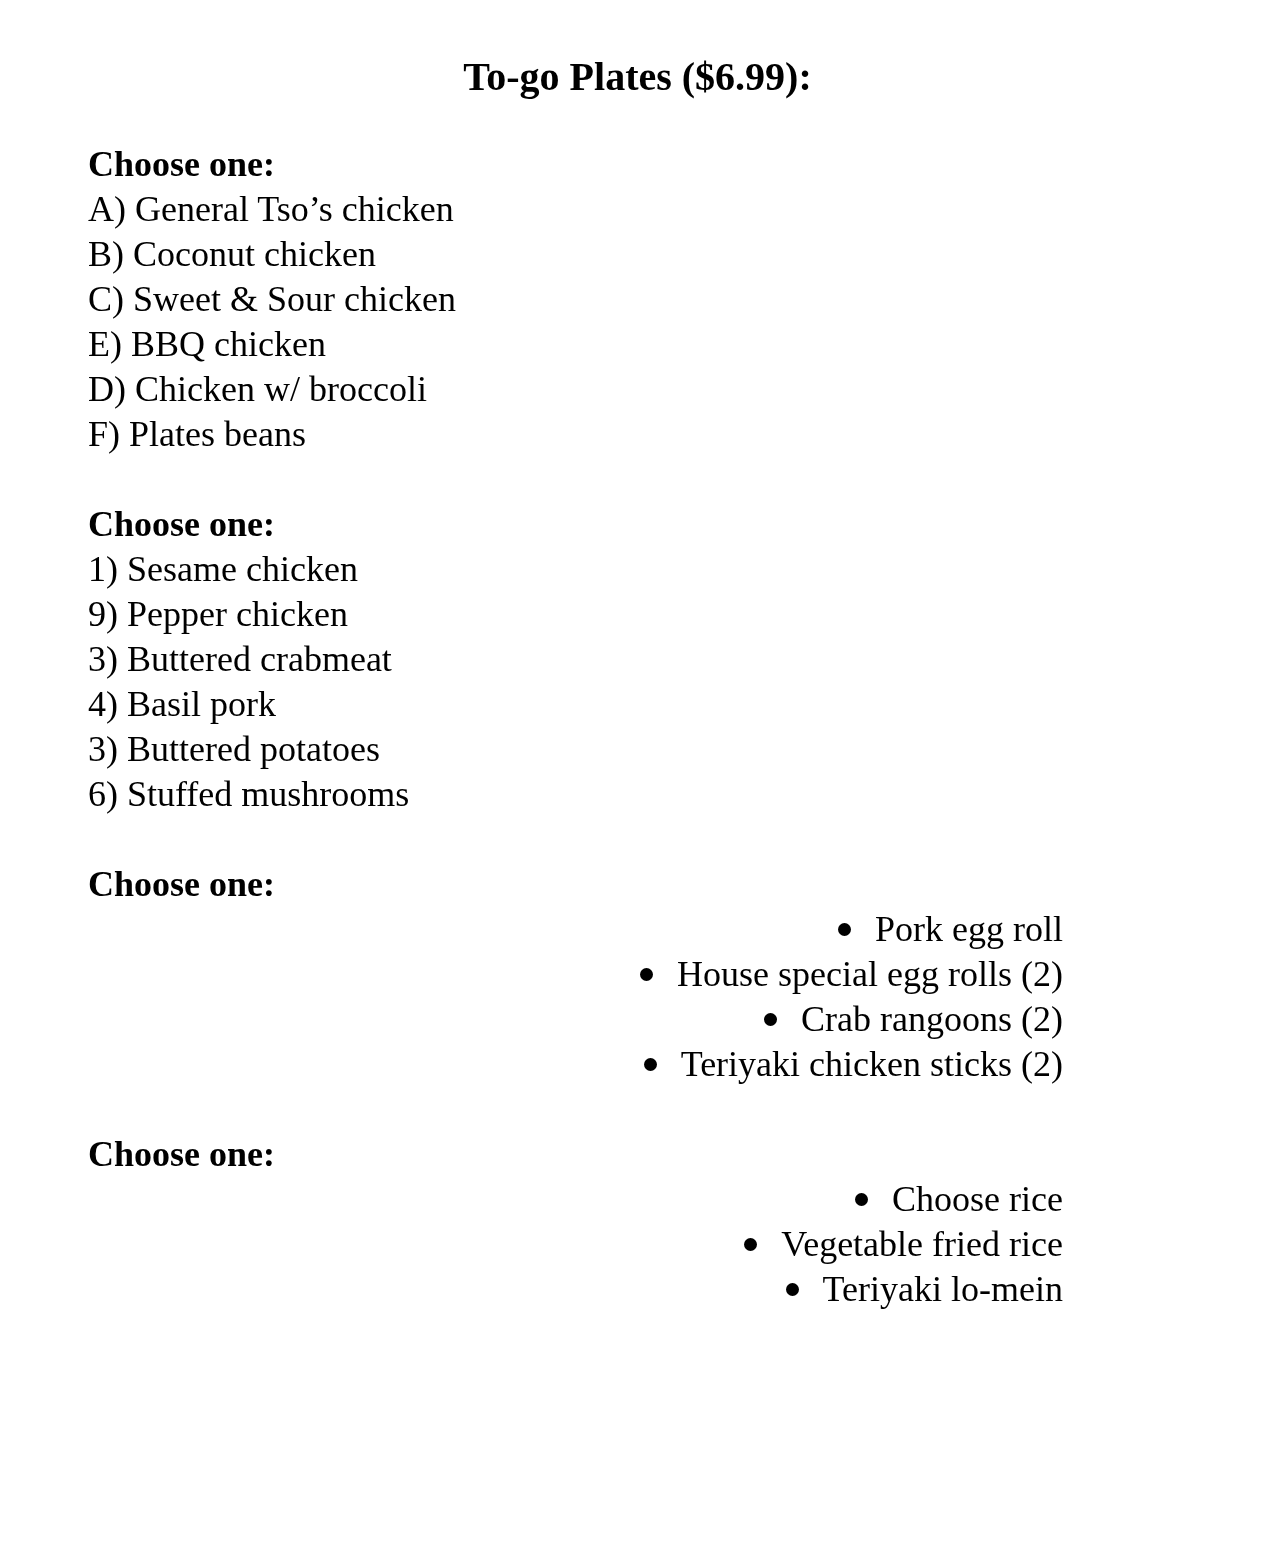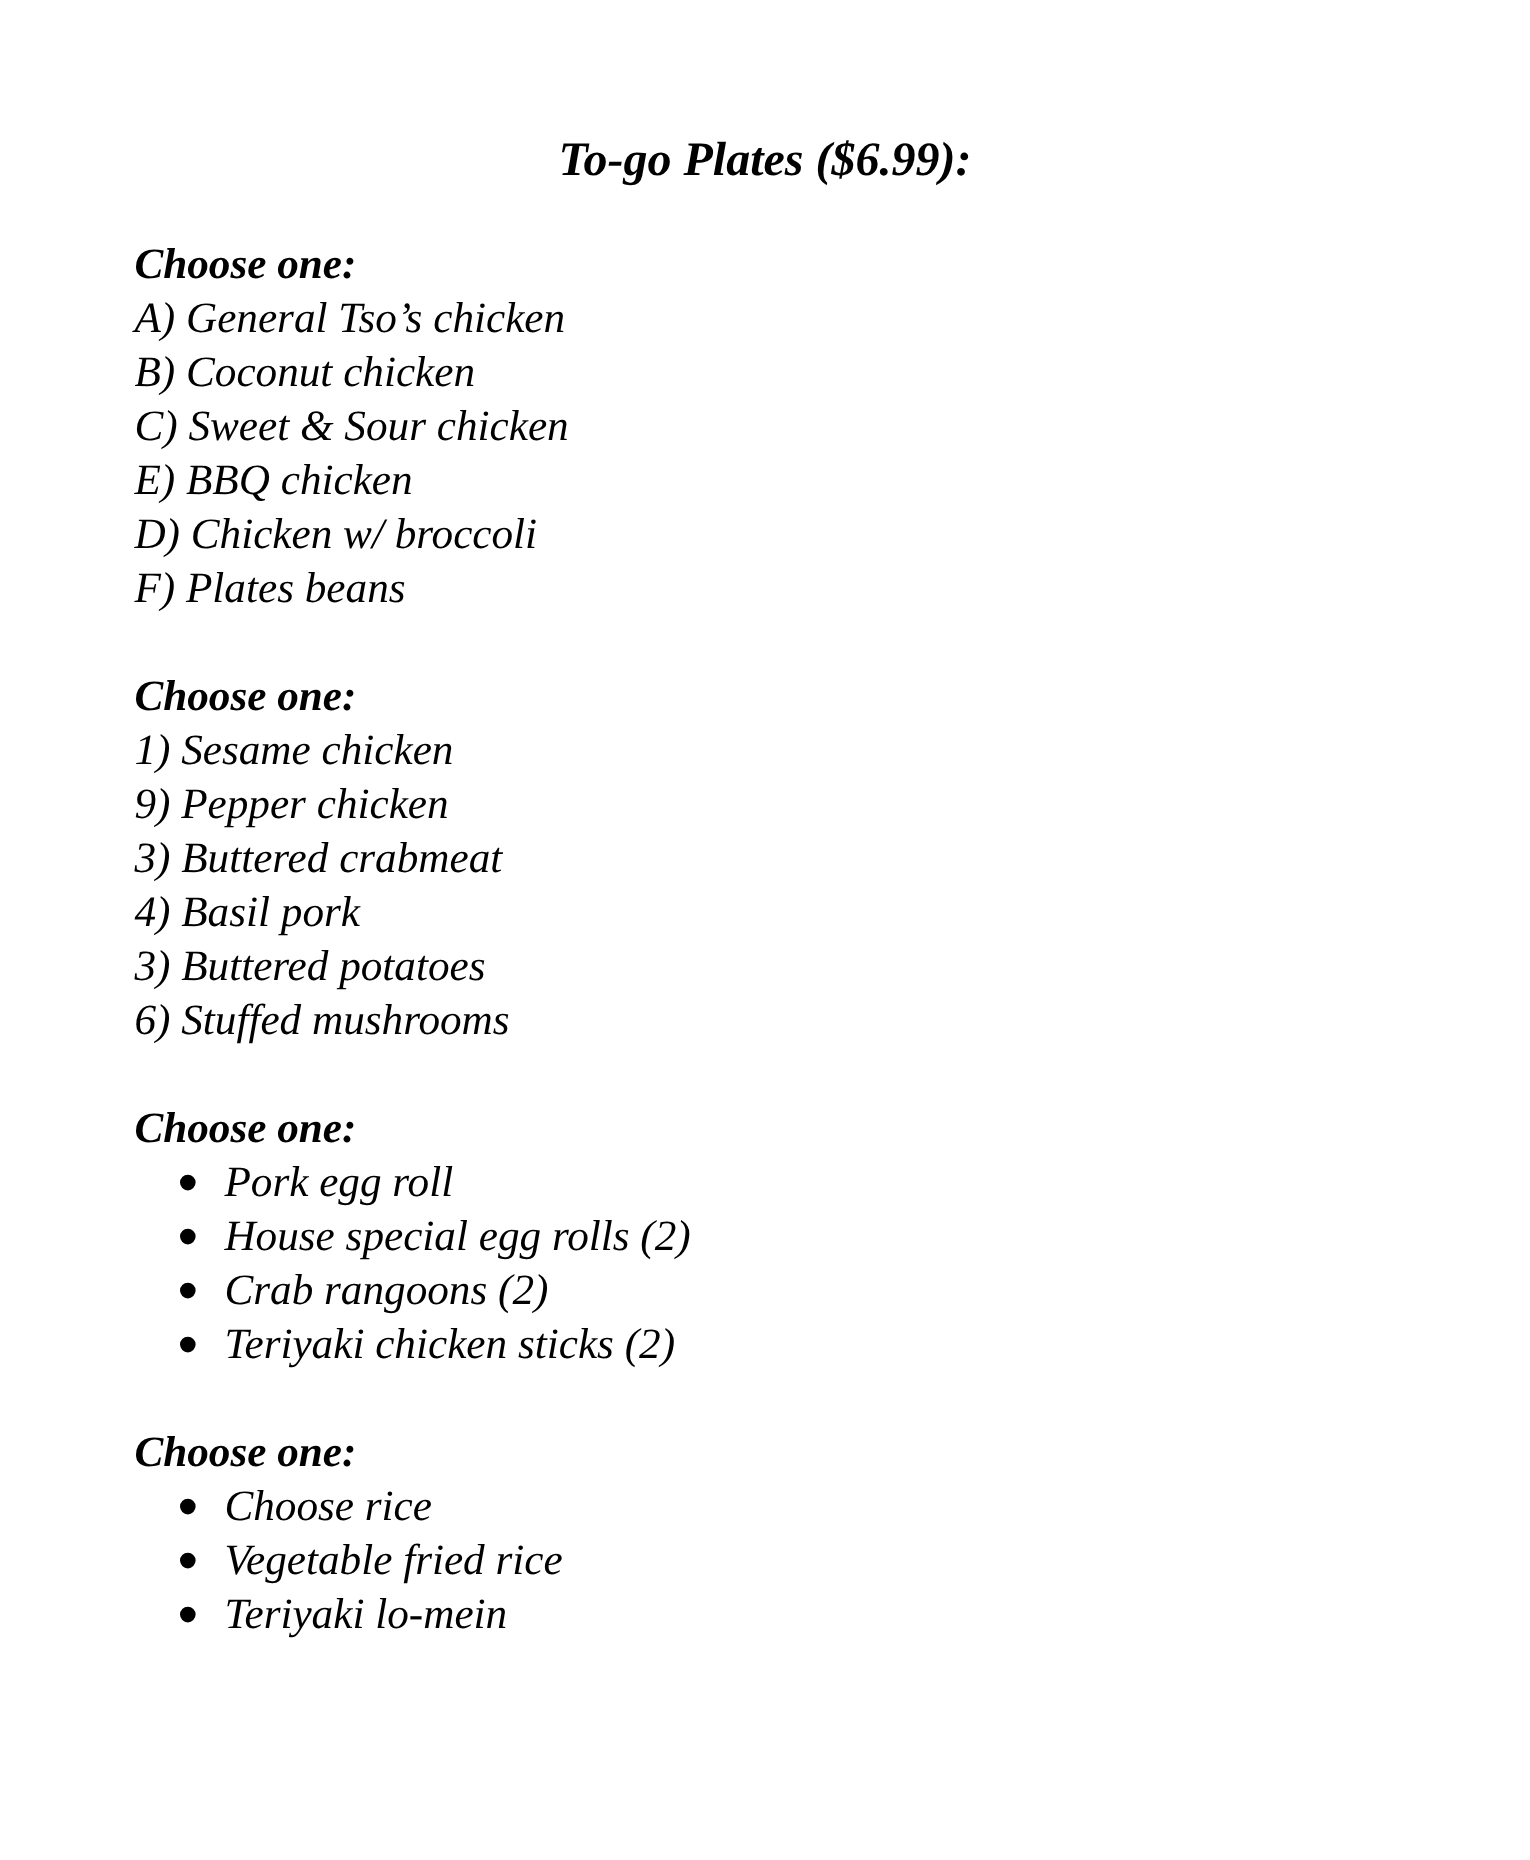--- a/index.html
+++ b/index.html
@@ -9,50 +9,50 @@
   }
   .page {
     position: relative;
     width: 1275px;
     height: 1550px;
     background: #ffffff;
     color: #000000;
     font-family: "Liberation Serif", "DejaVu Serif", serif;
     overflow: hidden;
     box-sizing: border-box;
-    padding-top: 110px;
-    font-style: italic;
+    padding-top: 54px;
   }
   .doc-title {
     margin: 0 0 0 150px;
     width: 975px;
     text-align: center;
     font-size: 40px;
     line-height: 46px;
     font-weight: bold;
   }
   .content {
-    margin: 42px 0 0 112px;
+    margin: 42px 0 0 88px;
     width: 975px;
     font-size: 36px;
     line-height: 45px;
   }
   .menu-section + .menu-section {
     margin-top: 45px; 
   }
   .section-heading {
     font-weight: bold;
   }
   .menu-item {
     white-space: nowrap;
   }
   .bullet-row {
     display: flex;
     align-items: center;
     height: 45px;
+    justify-content: flex-end;
   }
   .bullet {
     display: inline-block;
     width: 13px;
     height: 13px;
     border-radius: 50%;
     background: #000000;
     margin-left: 38px;
     flex: 0 0 auto;
   }

